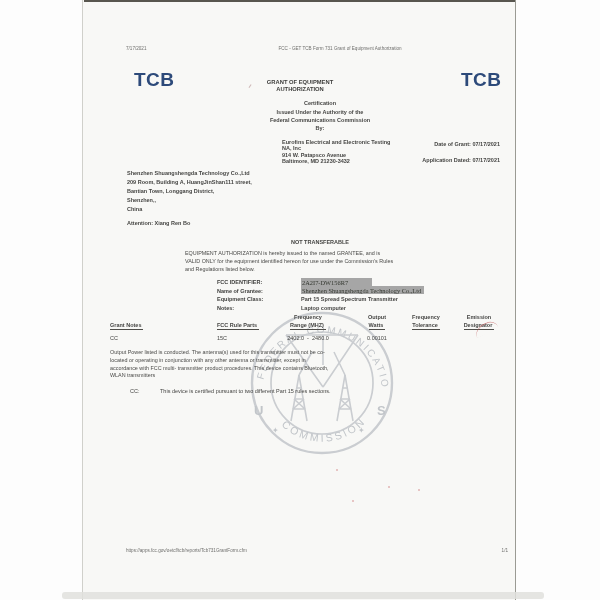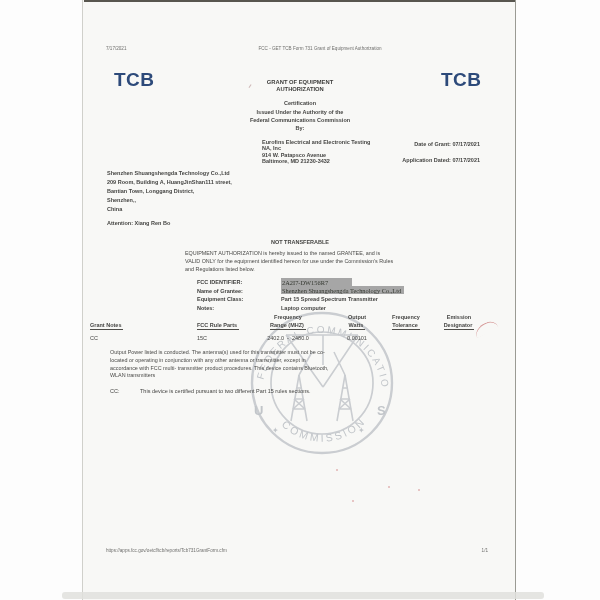--- a/index.html
+++ b/index.html
@@ -1,19 +1,19 @@
 <!DOCTYPE html>
 <html><head>
 <meta charset="utf-8">
 <style>
   html,body{margin:0;padding:0;background:#ffffff;}
   #stage{position:relative;width:600px;height:600px;background:#fdfdfd;overflow:hidden;
          font-family:"Liberation Sans",sans-serif;-webkit-text-size-adjust:none;}
   .abs{position:absolute;}
-  .t{position:absolute;white-space:nowrap;color:#454543;font-size:5.5px;line-height:7px;}
+  .t{position:absolute;white-space:nowrap;color:#454543;font-size:5.5px;line-height:7px;margin-left:20px;}
   .b{font-weight:bold;}
   .tiny{font-size:4.6px;color:#6f6f6d;}
   .center{text-align:center;}
   .right{text-align:right;}
   .ul{border-bottom:0.8px solid #4e4d49;padding-bottom:0.5px;padding-right:2px;}
   .pre{white-space:pre;}
 
   #page-sheet{left:82px;top:0;width:432px;height:600px;background:#f8f8f6;
               border-left:1px solid #d0d0cb;border-right:1.5px solid #9b9b94;}
   #page-topline{left:84px;top:0;width:431px;height:2.2px;background:#58564f;}

